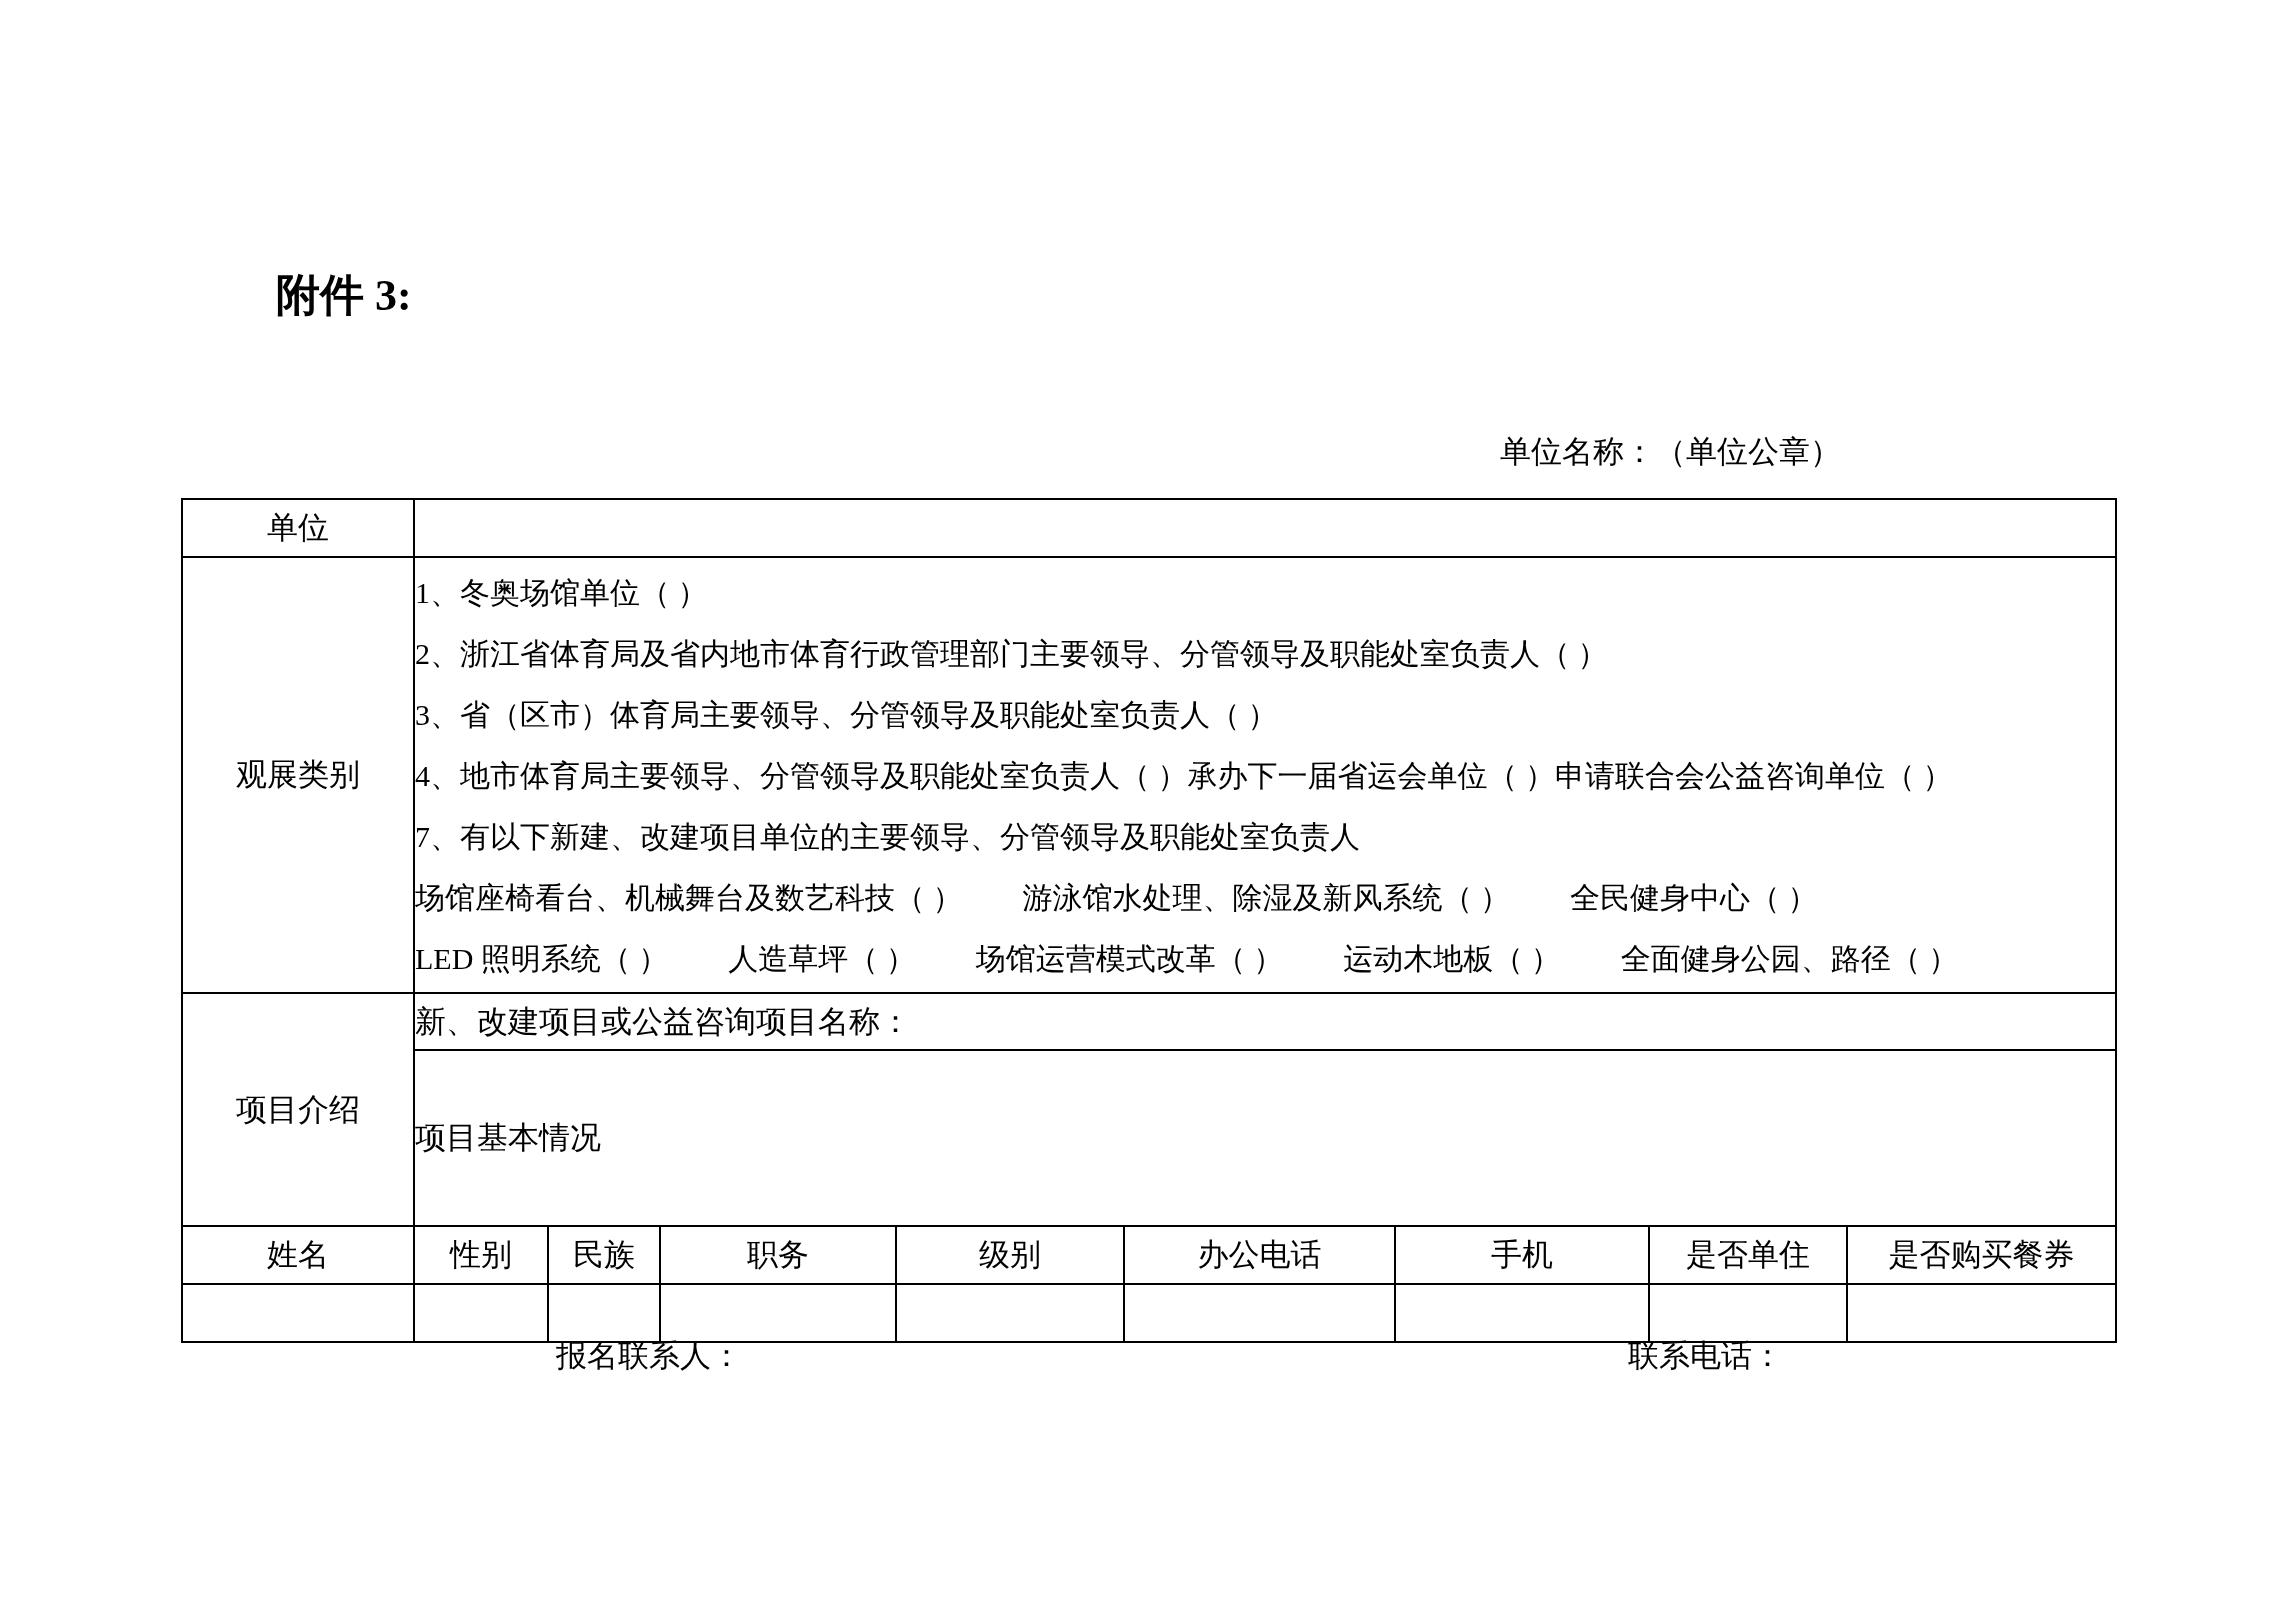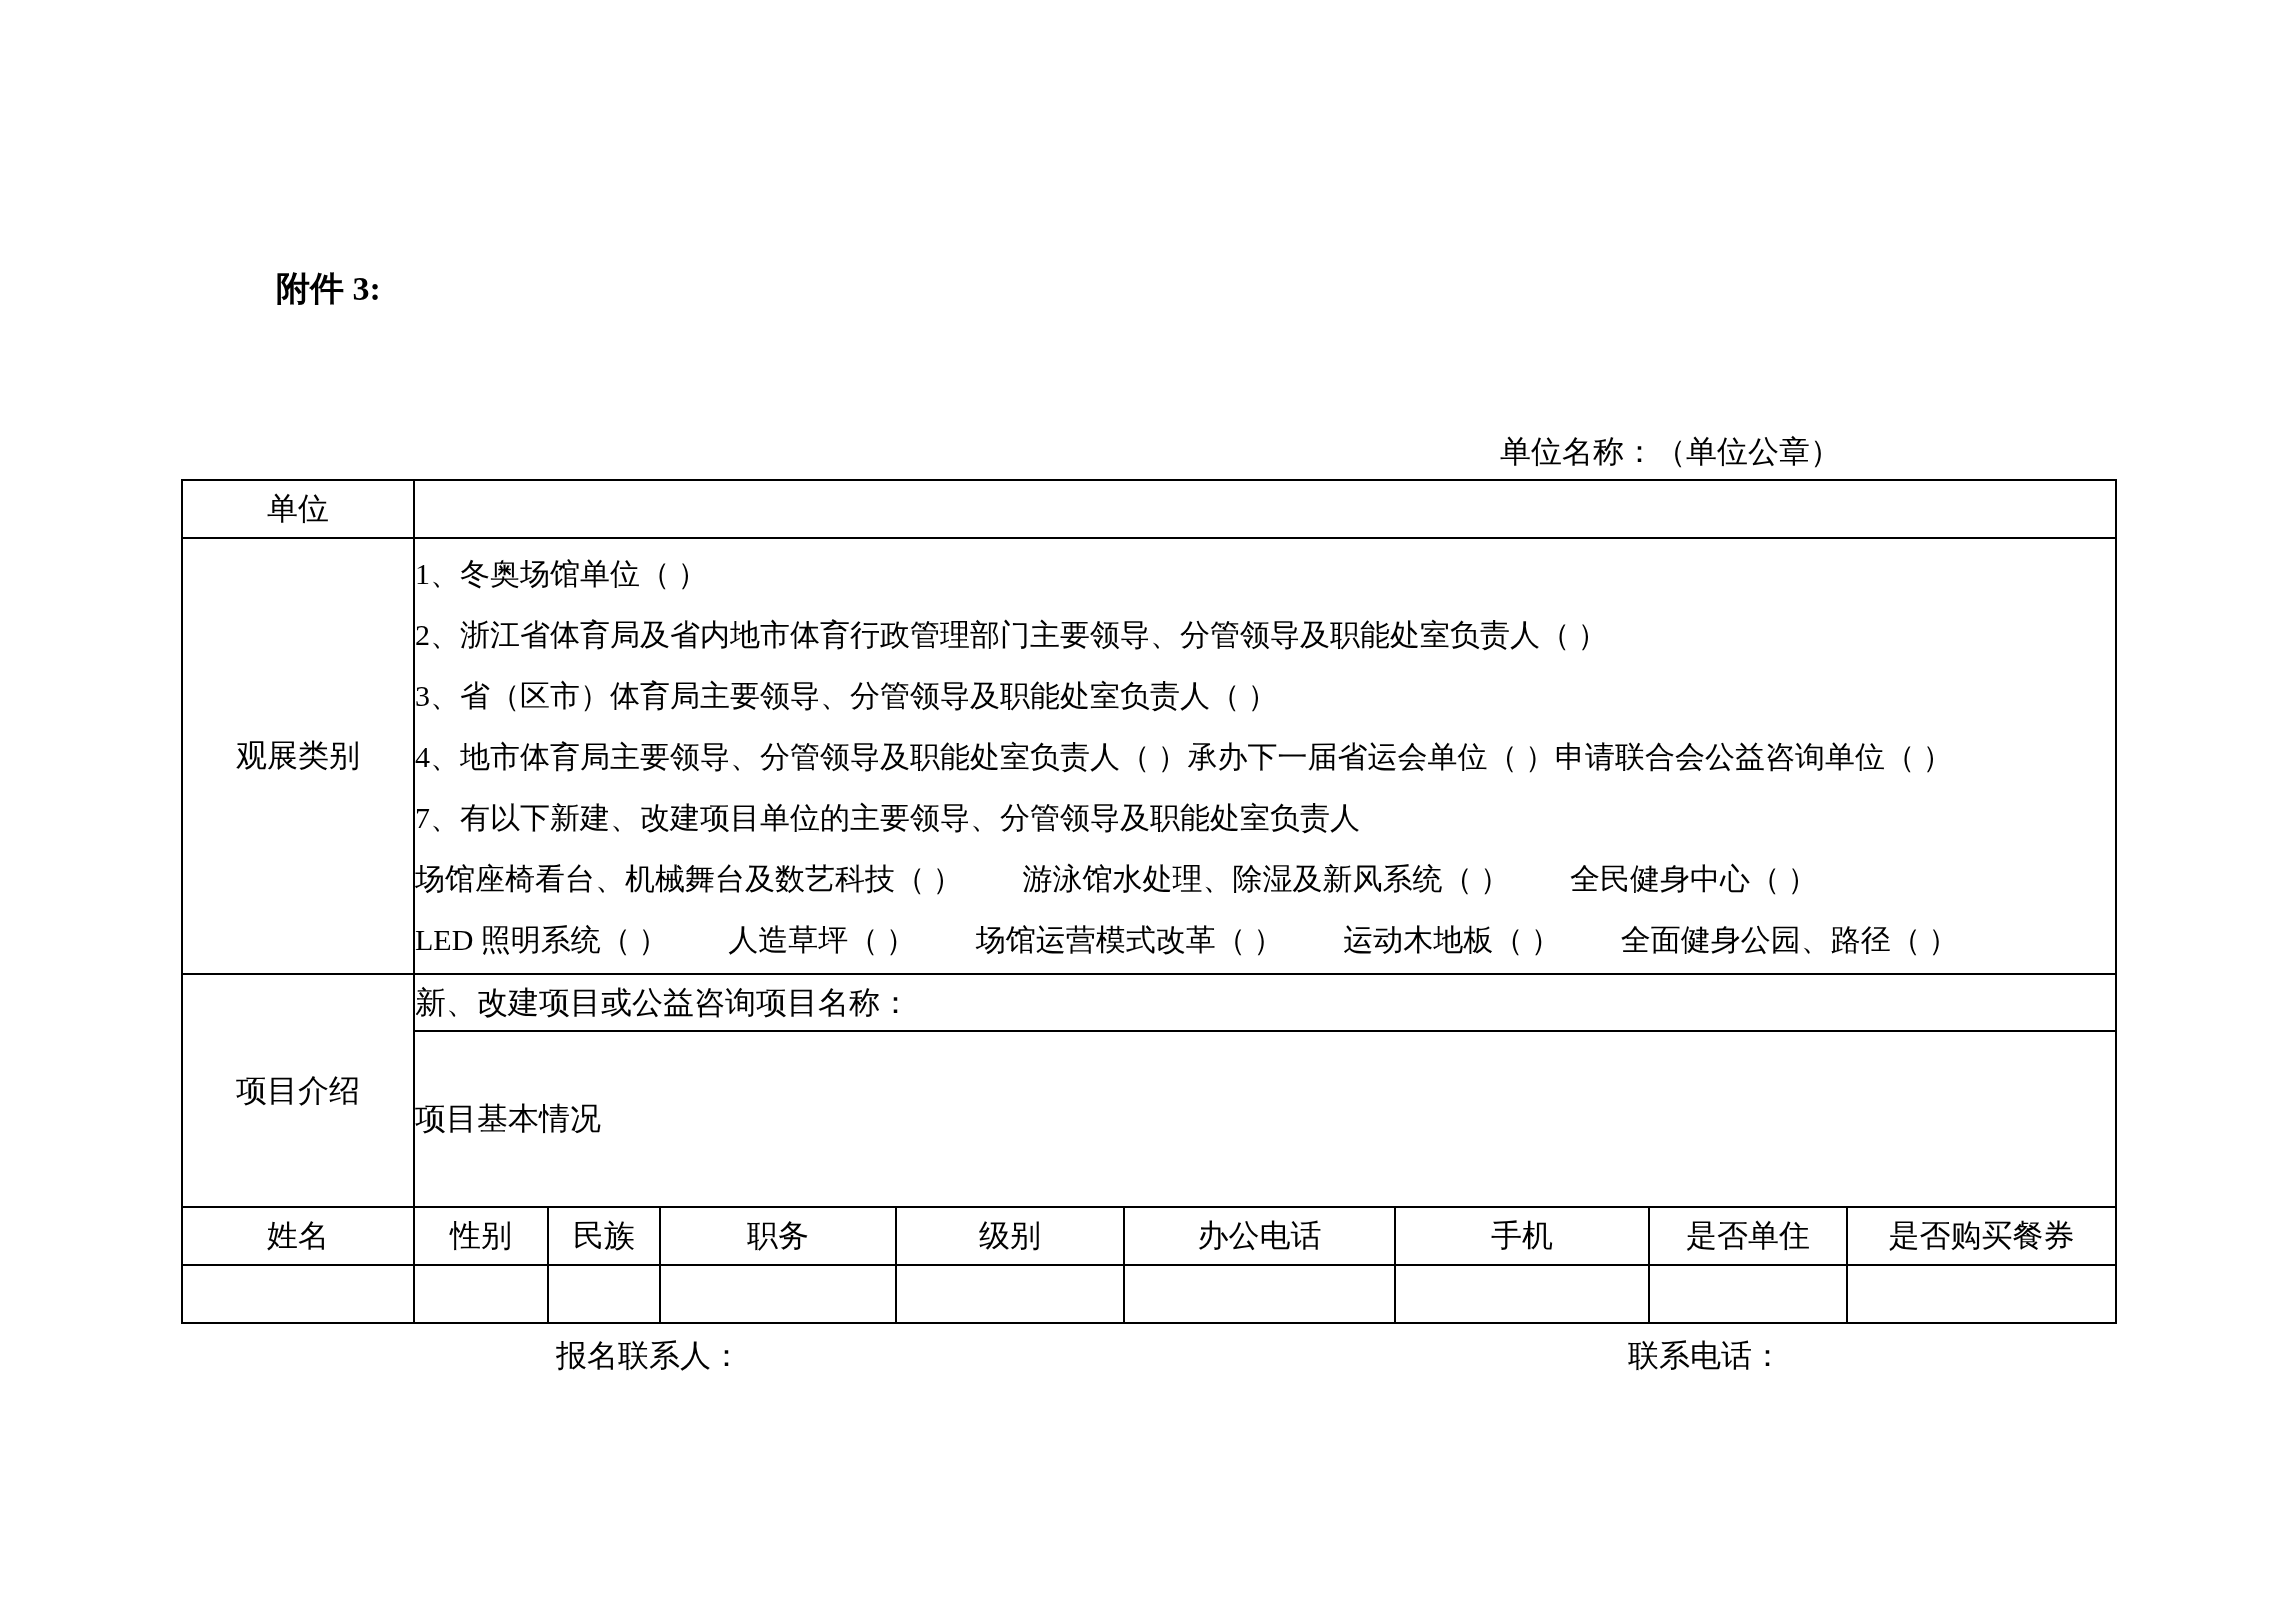--- a/index.html
+++ b/index.html
@@ -13,21 +13,21 @@
     height: 1623px;
     background: #ffffff;
     color: #000000;
     font-family: "Liberation Serif", "DejaVu Serif", serif;
     overflow: hidden;
   }
   .attachment-label {
     position: absolute;
     left: 276px;
     top: 266px;
-    font-size: 34px;
+    font-size: 44px;
     font-weight: bold;
     white-space: pre;
   }
   .doc-title {
     position: absolute;
     left: 941px;
     top: 343px;
     font-size: 42px;
     font-weight: bold;
     letter-spacing: 1.4px;
@@ -43,21 +43,21 @@
   .unit-name {
     position: absolute;
     left: 1500px;
     top: 431px;
     font-size: 31px;
     white-space: pre;
   }
   table.form-table {
     position: absolute;
     left: 181px;
-    top: 479px;
+    top: 498px;
     width: 1936px;
     border-collapse: collapse;
     table-layout: fixed;
   }
   table.form-table td {
     border: 2px solid #000000;
     padding: 0;
     font-size: 31px;
     vertical-align: middle;
     overflow: hidden;

